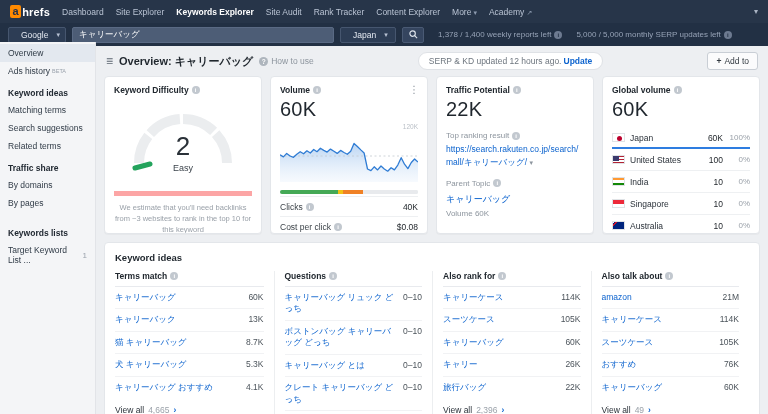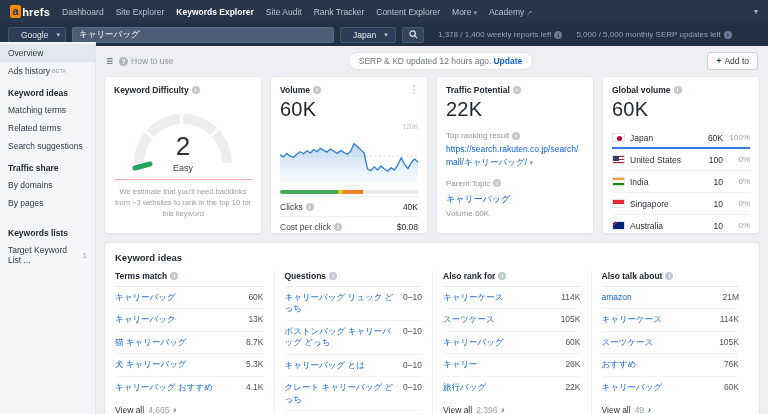--- a/index.html
+++ b/index.html
@@ -52,21 +52,21 @@
   .card { background:#fff; border:1px solid #e3e6ea; border-radius:4px; flex:1; padding:8px 9px; position:relative; box-shadow:0 1px 1px rgba(20,30,40,.03); overflow:hidden; }
   .card-title { font-size:8.5px; font-weight:bold; color:#21282f; display:flex; align-items:center; gap:3px; }
   .info { width:8px; height:8px; border-radius:50%; background:#c2c8cf; color:#fff; font-size:6px; line-height:8px; text-align:center; font-weight:bold; display:inline-block; cursor:pointer; flex:none; }
   .kebab { position:absolute; top:7px; right:8px; color:#8b939c; font-size:10px; cursor:pointer; }
   .big-num { font-size:20px; color:#1f262d; margin-top:3px; letter-spacing:.2px; }
 
   
   .gauge-wrap { position:relative; width:116px; margin:10px auto 0; height:74px; }
   .gauge-val { position:absolute; left:0; right:0; top:26px; text-align:center; font-size:26px; color:#2a3138; }
   .gauge-lab { position:absolute; left:0; right:0; top:58px; text-align:center; font-size:9px; color:#3c444c; }
-  .kd-foot { border-top:1px solid #fca5a5; padding-top:7px; font-size:7.5px; color:#9aa1a9; text-align:center; line-height:1.45; }
+  .kd-foot { border-top:5px solid #fca5a5; margin-top:12px; padding-top:7px; font-size:7.5px; color:#9aa1a9; text-align:center; line-height:1.45; }
 
   
   .ymax { text-align:right; font-size:6.5px; color:#b9bfc6; margin-top:2px; }
   .clicks-bar { display:flex; height:4px; border-radius:2px; overflow:hidden; background:#e8eaed; margin:8px 0 2px; }
   .clicks-bar span { height:100%; display:block; }
   .vrow { display:flex; justify-content:space-between; align-items:flex-start; padding:4.5px 0; border-top:1px solid #eef0f2; font-size:8.5px; color:#3c4349; }
   .vrow .lab { display:flex; align-items:center; gap:3px; }
   .vrow .val { color:#24292e; }
 
   
@@ -154,37 +154,38 @@
 </div>
 
 <aside class="sidebar">
   <div class="sb-item active">Overview</div>
   <div class="sb-item">
       <span>Ads history</span>
       <span class="sb-beta">BETA</span>
     </div>
   <div class="sb-head">Keyword ideas</div>
   <div class="sb-item">Matching terms</div>
+  <div class="sb-item">Search suggestions</div>
   <div class="sb-item">Related terms</div>
-  <div class="sb-item">Search suggestions</div>
   <div class="sb-head">Traffic share</div>
   <div class="sb-item">By domains</div>
   <div class="sb-item">By pages</div>
   <div class="sb-gap"></div>
   <div class="sb-head">Keywords lists</div>
   <div class="sb-item">
       <span>Target Keyword List ...</span>
       <span class="sb-count">1</span>
     </div>
 </aside>
 
 <main class="main">
 
   <div class="page-head">
     <span class="burger">≡</span>
+    <span class="page-title">Overview: キャリーバッグ</span>
     <span class="howto">
         <span class="qicon">?</span>
         <span>How to use</span>
       </span>
     <span class="update-pill"><span>SERP &amp; KD updated 12 hours ago.</span><a class="update-link">Update</a></span>
     <button class="addto-btn"><span class="plus">+</span><span>Add to</span></button>
   </div>
 
   <div class="cards">
 

